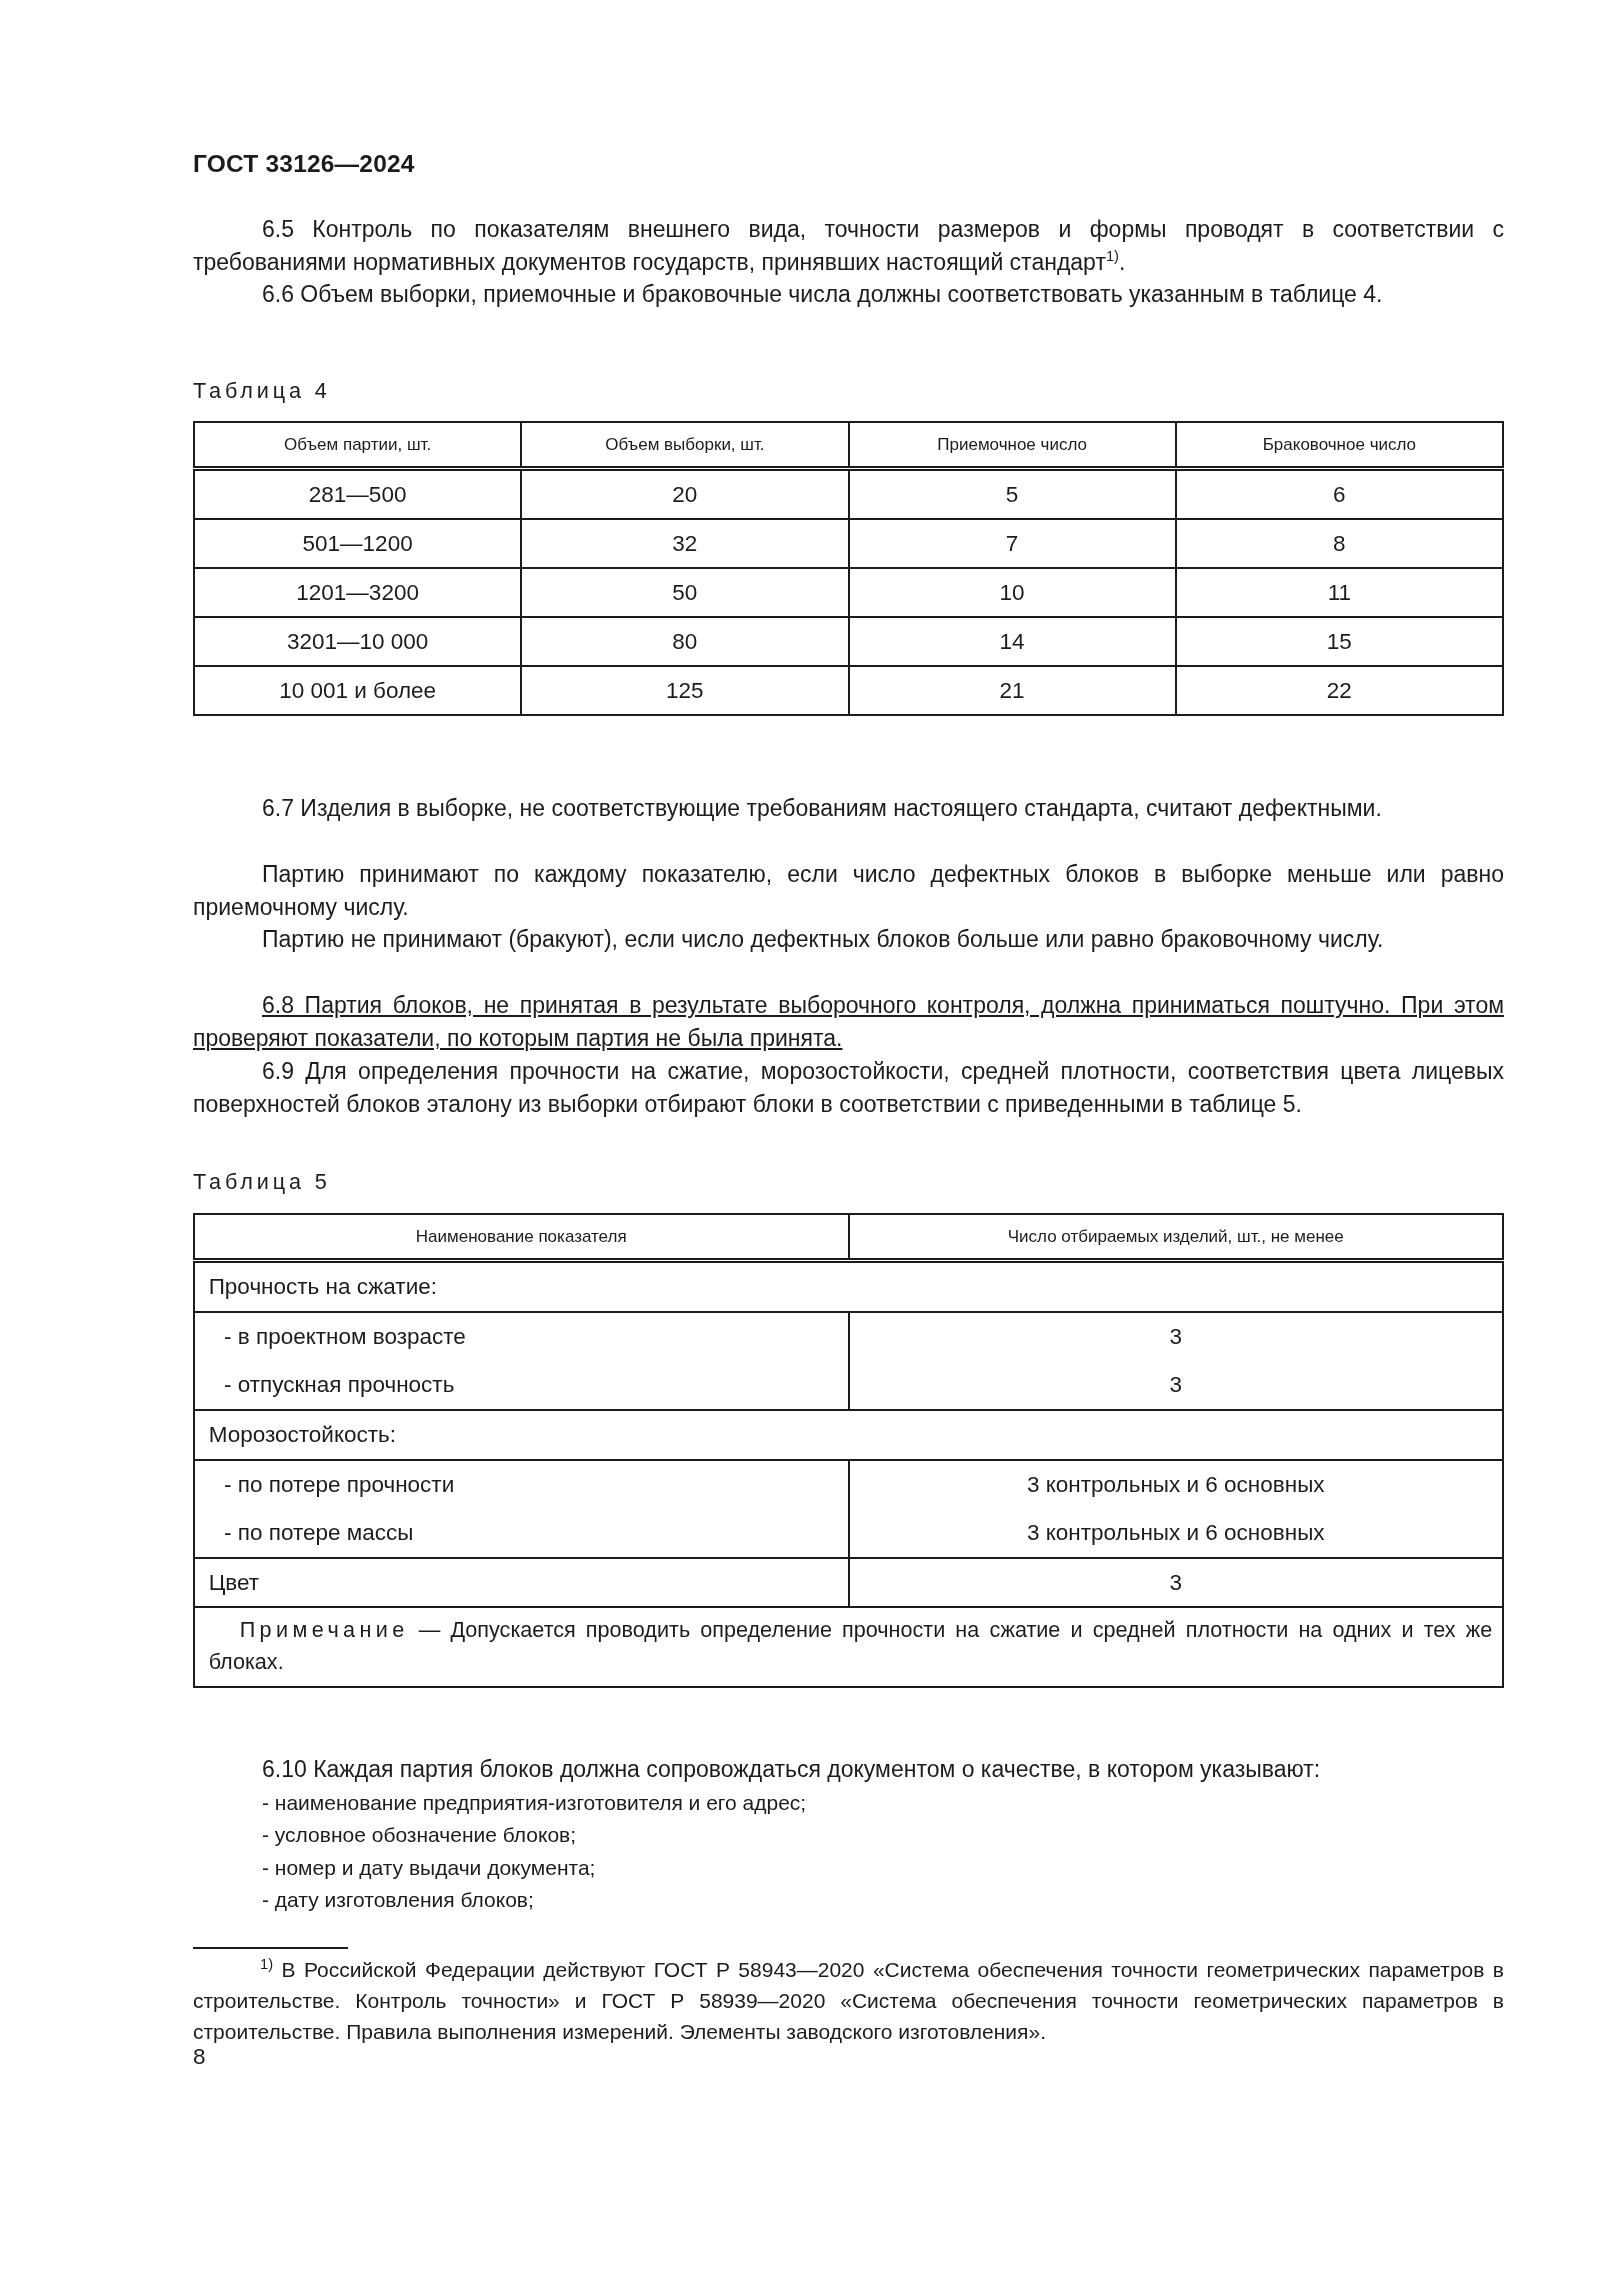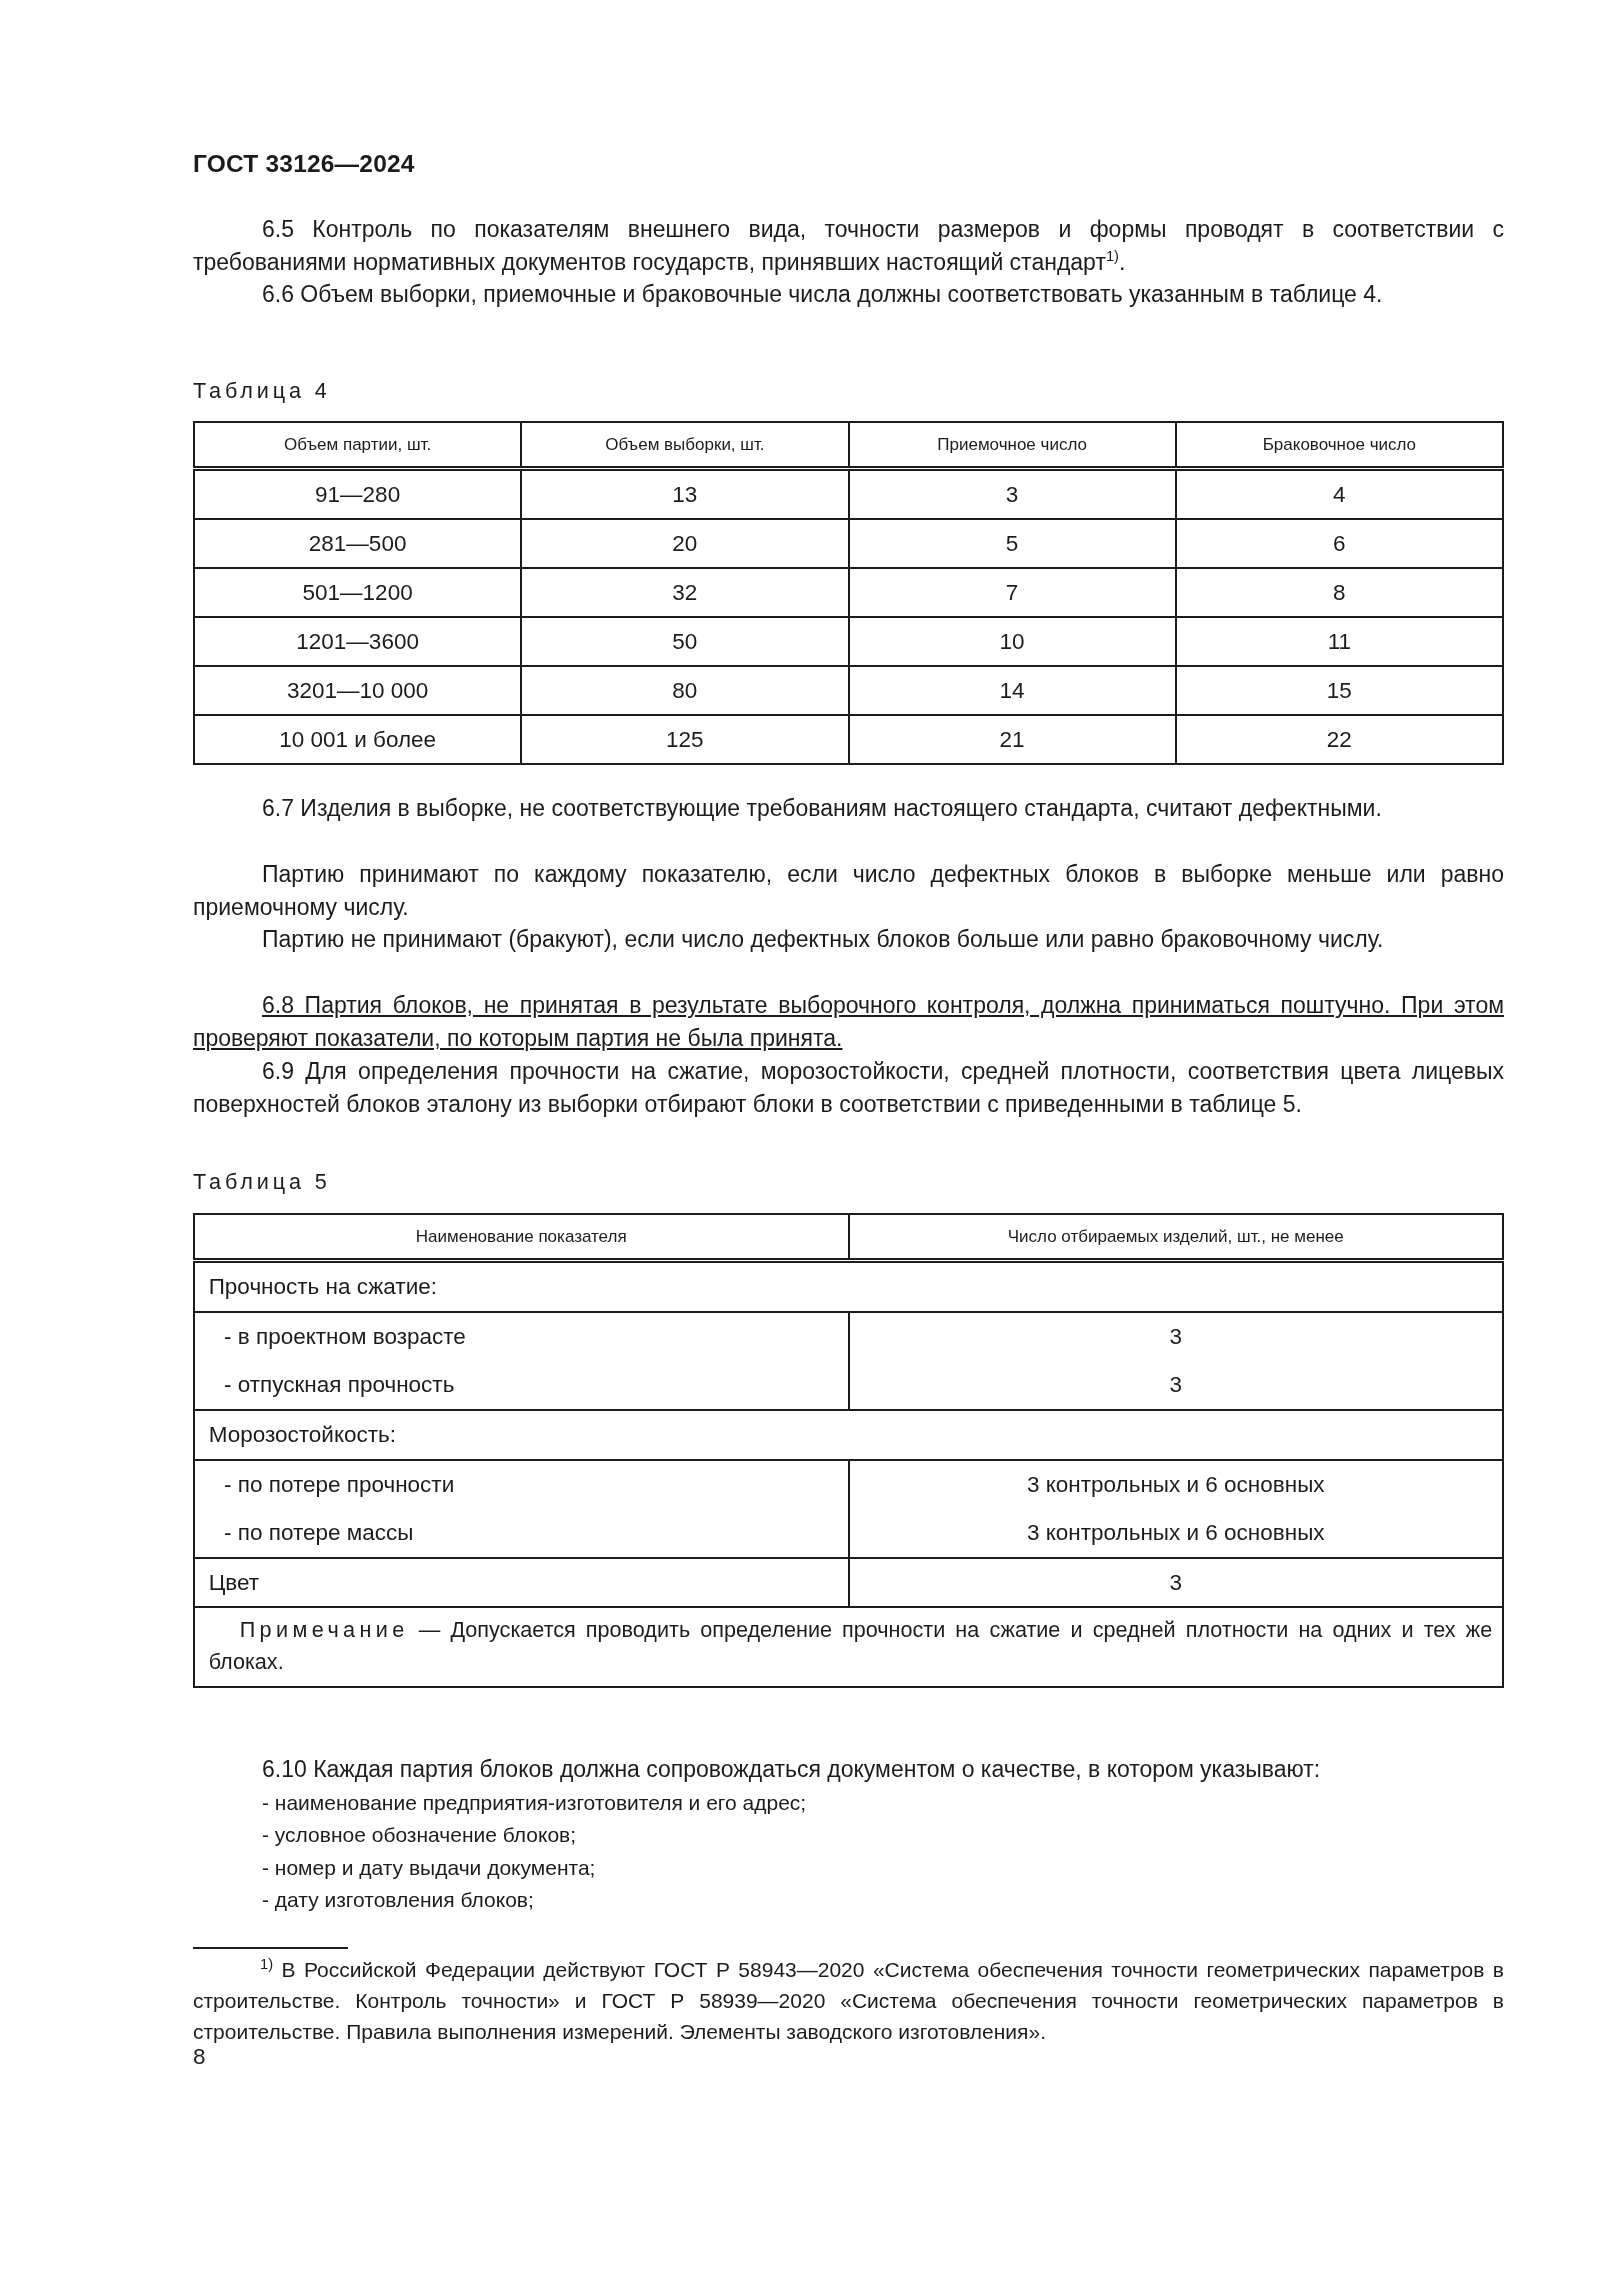--- a/index.html
+++ b/index.html
@@ -49,39 +49,33 @@
   <thead>
     <tr>
       <th>Объем партии, шт.</th>
       <th>Объем выборки, шт.</th>
       <th>Приемочное число</th>
       <th>Браковочное число</th>
     </tr>
   </thead>
   <tbody>
     <tr>
-      <td>91—280</td>
-      <td>13</td>
-      <td>3</td>
-      <td>4</td>
-    </tr>
-    <tr>
       <td>281—500</td>
       <td>20</td>
       <td>5</td>
       <td>6</td>
     </tr>
     <tr>
       <td>501—1200</td>
       <td>32</td>
       <td>7</td>
       <td>8</td>
     </tr>
     <tr>
-      <td>1201—3600</td>
+      <td>1201—3200</td>
       <td>50</td>
       <td>10</td>
       <td>11</td>
     </tr>
     <tr>
       <td>3201—10 000</td>
       <td>80</td>
       <td>14</td>
       <td>15</td>
     </tr>

